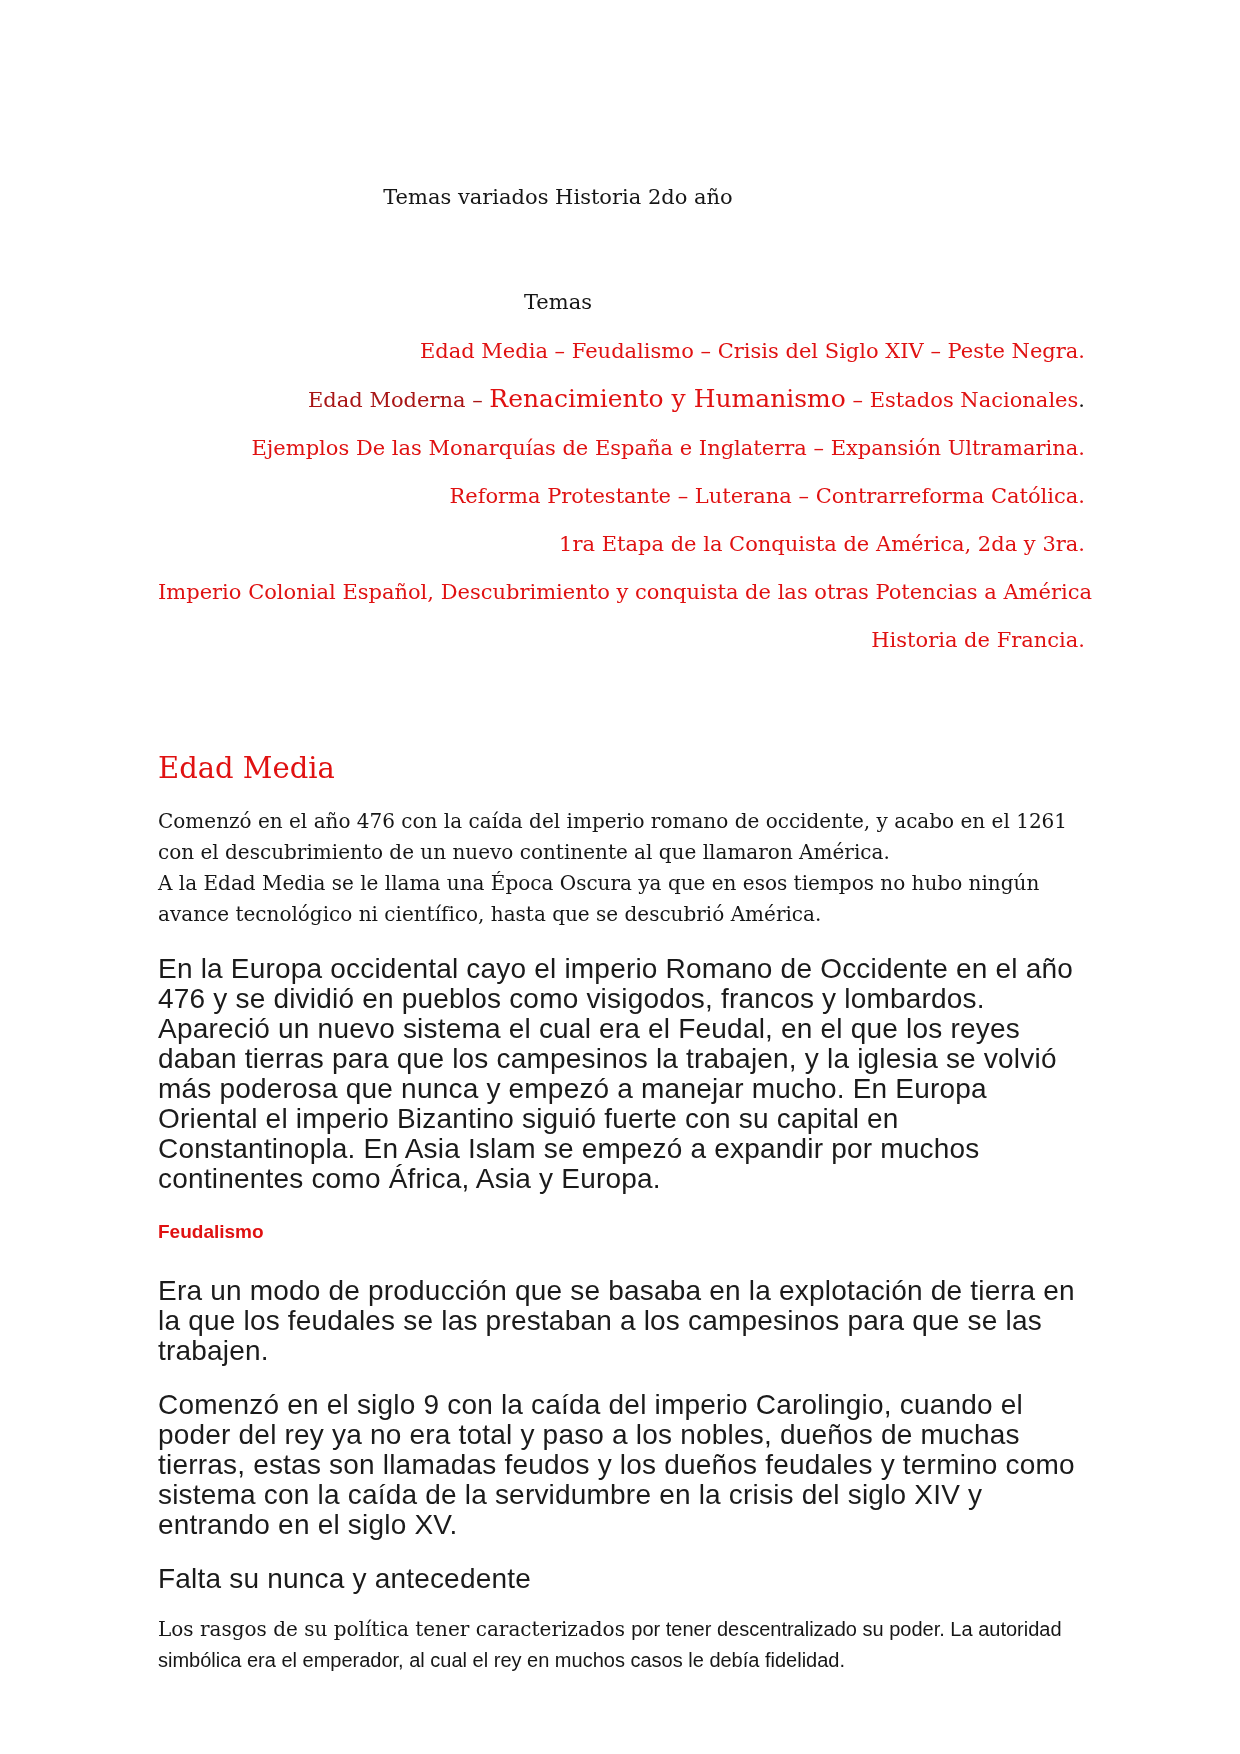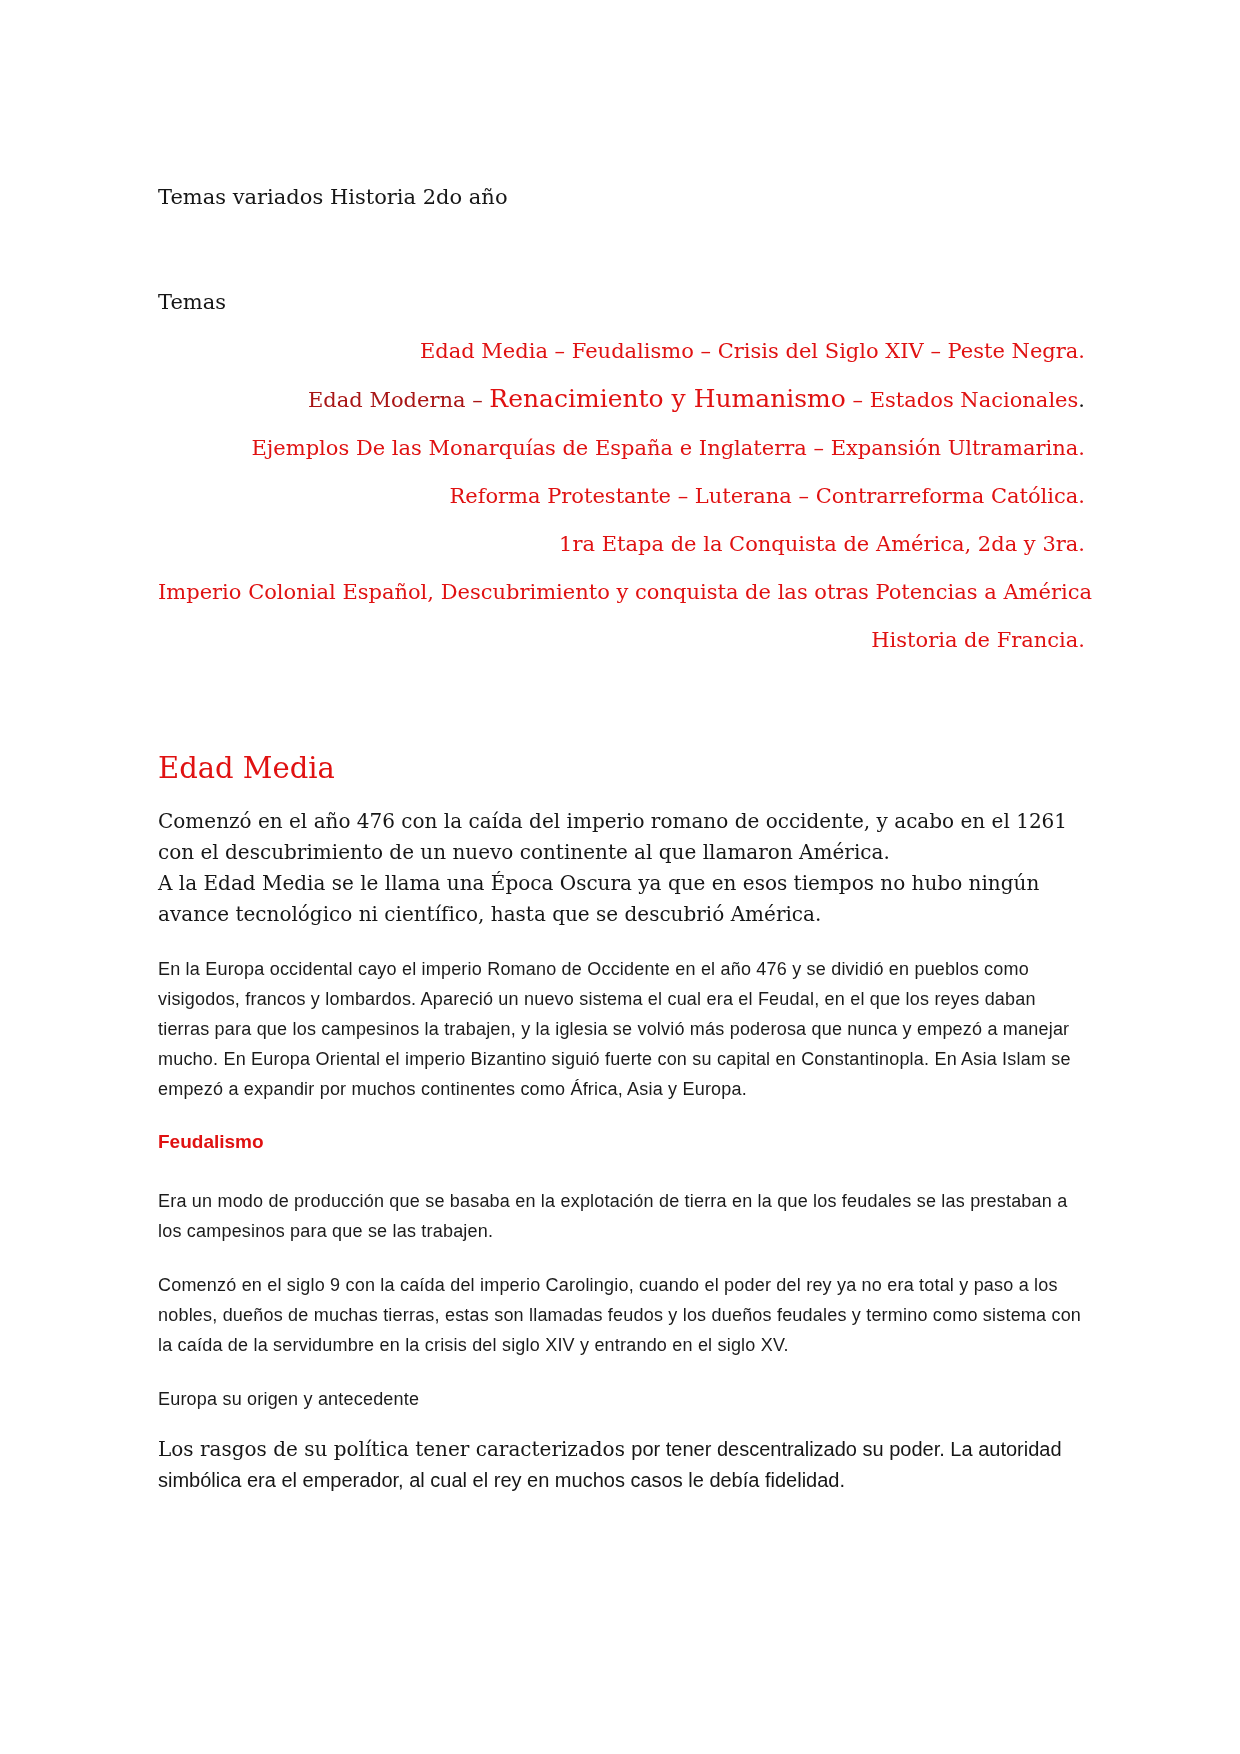--- a/index.html
+++ b/index.html
@@ -9,21 +9,21 @@
     height: 1754px;
     box-sizing: border-box;
     background: #ffffff;
     padding: 185px 155px 0 158px;
     font-family: "DejaVu Serif", serif;
     color: var(--ink, #161616);
     overflow: hidden;
   }
   .center-col {
     width: 800px;
-    text-align: left;
+    text-align: center;
   }
   .doc-title {
     font-size: 21px;
     line-height: 25px;
     color: var(--ink, #161616);
   }
   .list-label {
     margin-top: 80px;
     font-size: 21px;
     line-height: 25px;
@@ -53,21 +53,21 @@
     margin: 20px 0 0 0;
     font-size: 20px;
     line-height: 31px;
     color: var(--ink, #161616);
   }
   p.serif + p.serif { margin-top: 0; }
   p.sans {
     max-width: 927px;
     margin: 24px 0 0 0;
     font-family: "Liberation Sans", sans-serif;
-    font-size: 18px;
+    font-size: 28px;
     line-height: 30px;
     letter-spacing: 0.2px;
     color: #1b1b1b;
   }
   .h2-red {
     margin: 22px 0 0 0;
     font-family: "Liberation Sans", sans-serif;
     font-size: 19px;
     line-height: 32px;
     font-weight: 600;
@@ -102,17 +102,17 @@
   <p class="serif">A la Edad Media se le llama una Época Oscura ya que en esos tiempos no hubo ningún avance tecnológico ni científico, hasta que se descubrió América.</p>
 
   <p class="sans">En la Europa occidental cayo el imperio Romano de Occidente en el año 476 y se dividió en pueblos como visigodos, francos y lombardos. Apareció un nuevo sistema el cual era el Feudal, en el que los reyes daban tierras para que los campesinos la trabajen, y la iglesia se volvió más poderosa que nunca y empezó a manejar mucho. En Europa Oriental el imperio Bizantino siguió fuerte con su capital en Constantinopla. En Asia Islam se empezó a expandir por muchos continentes como África, Asia y Europa.</p>
 
   <h2 class="h2-red">Feudalismo</h2>
 
   <p class="sans" style="margin-top:28px;">Era un modo de producción que se basaba en la explotación de tierra en la que los feudales se las prestaban a los campesinos para que se las trabajen.</p>
 
   <p class="sans">Comenzó en el siglo 9 con la caída del imperio Carolingio, cuando el poder del rey ya no era total y paso a los nobles, dueños de muchas tierras, estas son llamadas feudos y los dueños feudales y termino como sistema con la caída de la servidumbre en la crisis del siglo XIV y entrando en el siglo XV.</p>
 
-  <p class="sans">Europa su origen y antecedente</p>
+  <p class="sans">Falta su nunca y antecedente</p>
 
   <p class="serif mixed"><span class="lead-serif">Los rasgos de su política tener caracterizados </span><span class="rest-sans">por tener descentralizado su poder. La autoridad simbólica era el emperador, al cual el rey en muchos casos le debía fidelidad.</span></p>
 
 </div>
 
 </body></html>

